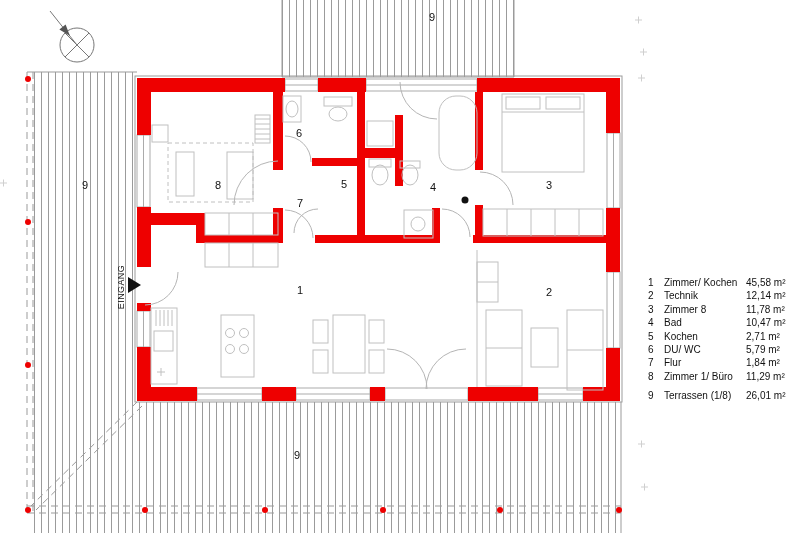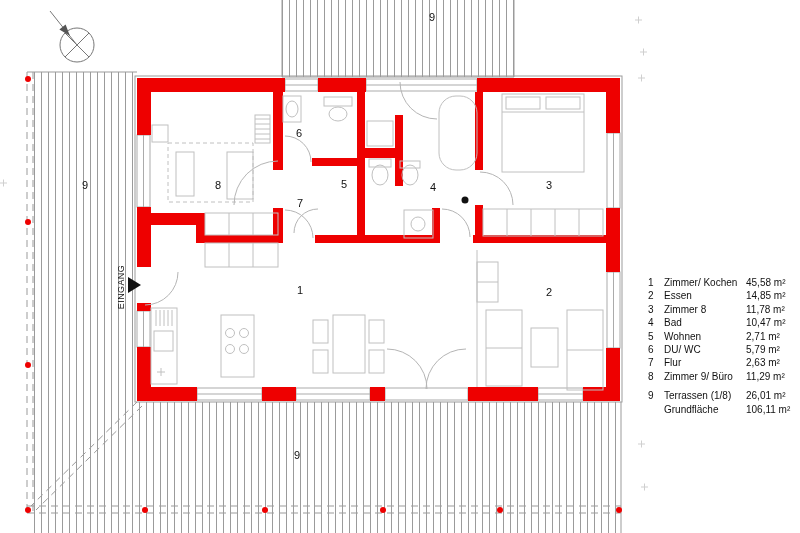--- a/index.html
+++ b/index.html
@@ -267,57 +267,52 @@
   <div class="eingang">EINGANG</div>
 
   <div class="legend" id="legend">
       <div class="row">
         <span class="n">1</span>
         <span class="nm">Zimmer/ Kochen</span>
         <span class="ar">45,58 m²</span>
       </div>
       <div class="row">
         <span class="n">2</span>
-        <span class="nm">Essen</span>
-        <span class="ar">14,85 m²</span>
+        <span class="nm">Technik</span>
+        <span class="ar">12,14 m²</span>
       </div>
       <div class="row">
         <span class="n">3</span>
         <span class="nm">Zimmer 8</span>
         <span class="ar">11,78 m²</span>
       </div>
       <div class="row">
         <span class="n">4</span>
         <span class="nm">Bad</span>
         <span class="ar">10,47 m²</span>
       </div>
       <div class="row">
         <span class="n">5</span>
-        <span class="nm">Wohnen</span>
+        <span class="nm">Kochen</span>
         <span class="ar">2,71 m²</span>
       </div>
       <div class="row">
         <span class="n">6</span>
         <span class="nm">DU/ WC</span>
         <span class="ar">5,79 m²</span>
       </div>
       <div class="row">
         <span class="n">7</span>
         <span class="nm">Flur</span>
-        <span class="ar">2,63 m²</span>
+        <span class="ar">1,84 m²</span>
       </div>
       <div class="row">
         <span class="n">8</span>
-        <span class="nm">Zimmer 9/ Büro</span>
+        <span class="nm">Zimmer 1/ Büro</span>
         <span class="ar">11,29 m²</span>
       </div>
       <div class="row gap">
         <span class="n">9</span>
         <span class="nm">Terrassen (1/8)</span>
         <span class="ar">26,01 m²</span>
       </div>
-      <div class="row">
-        <span class="n"></span>
-        <span class="nm">Grundfläche</span>
-        <span class="ar">106,11 m²</span>
-      </div>
     </div>
 </div>
 
 </body></html>

